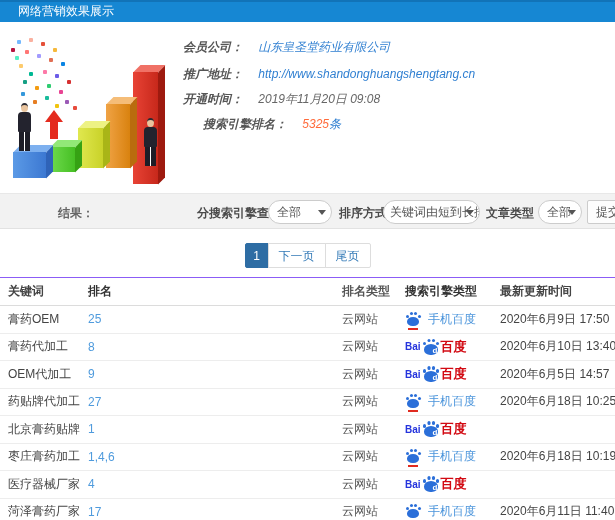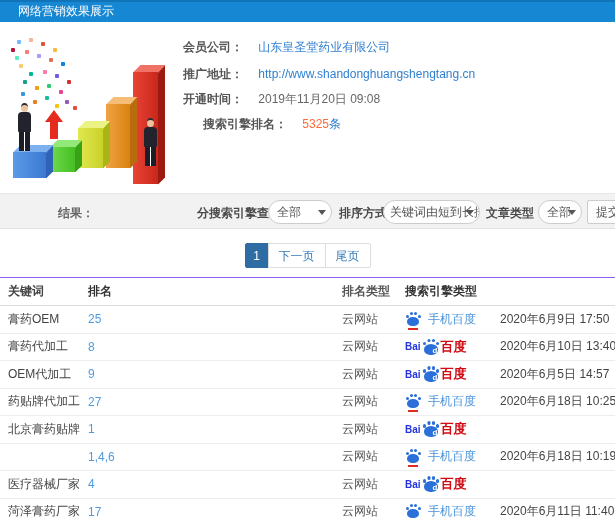--- a/index.html
+++ b/index.html
@@ -7,21 +7,21 @@
     position:relative;width:615px;height:520px;overflow:hidden;
     font-family:"Liberation Sans","DejaVu Sans",sans-serif;font-size:12px;color:#444;background:#fff;
   }
   
   .titlebar{
     position:absolute;left:0;top:0;width:615px;height:22px;background:#1687d3;
     border-top:2px solid #1173b8;box-sizing:border-box;
     color:#fff;line-height:19px;padding-left:18px;font-size:12px;
   }
   
-  .info-row{position:absolute;left:0;width:567px;height:16px;line-height:16px;}
+  .info-row{position:absolute;left:0;width:567px;height:16px;line-height:16px;font-style:italic;}
   .info-label{display:inline-block;width:243px;text-align:right;font-weight:bold;color:#555;}
   .info-value{margin-left:12px;color:#666;}
   .info-value.link{color:#2f7fd1;cursor:pointer;}
   .count-num{color:#ff6a3a;margin-left:12px;}
   .count-unit{color:#2f7fd1;}
   
   .illus{position:absolute;left:5px;top:28px;width:170px;height:160px;}
   .bar{position:absolute;}
   .bar::before{content:'';position:absolute;top:-7px;left:4px;width:100%;height:7px;transform:skewX(-45deg);}
   .bar::after{content:'';position:absolute;top:-3.5px;right:-7px;width:7px;height:100%;transform:skewY(-45deg);}
@@ -170,20 +170,21 @@
     <div class="page-item">下一页</div>
     <div class="page-item">尾页</div>
   </div>
 
   <div class="rank-table">
     <div class="t-row t-head">
       <span class="cell c-keyword">关键词</span>
       <span class="cell c-rank">排名</span>
       <span class="cell c-type">排名类型</span>
       <span class="cell c-engine">搜索引擎类型</span>
+      <span class="cell c-date">最新更新时间</span>
     </div>
     <div>
         <div class="t-row">
     <span class="cell c-keyword">膏药OEM</span>
     <span class="cell c-rank rank-link">25</span>
     <span class="cell c-type">云网站</span>
     <span class="cell c-engine mobile">
       <span class="engine mobile-engine">
         <span class="paw redline">
                 <span class="toes"></span>
@@ -258,20 +259,21 @@
               <span class="bd-paw">
                 <span class="toes"></span>
                 <span class="pad"></span>
                 <span class="du">du</span>
               </span>
               <span class="bd-du">百度</span>
       </span>
     </span>
   </div>
         <div class="t-row">
+    <span class="cell c-keyword">枣庄膏药加工</span>
     <span class="cell c-rank rank-link">1,4,6</span>
     <span class="cell c-type">云网站</span>
     <span class="cell c-engine mobile">
       <span class="engine mobile-engine">
         <span class="paw redline">
                 <span class="toes"></span>
                 <span class="pad"></span>
               </span>
         <span class="m-label">手机百度</span>
       </span>

